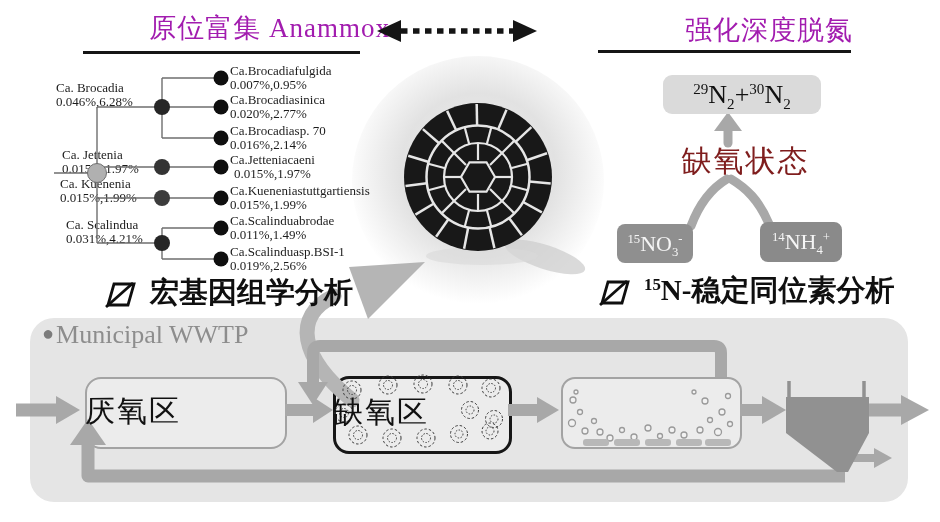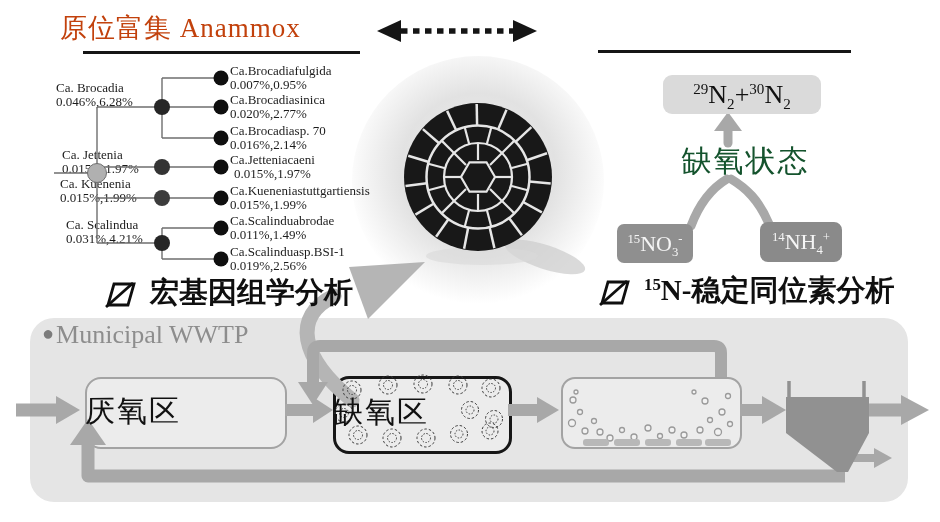--- a/index.html
+++ b/index.html
@@ -1,49 +1,50 @@
 <!DOCTYPE html>
 <html><head>
 <meta charset="utf-8">
 <style>
   html,body{margin:0;padding:0;background:#fff;}
   .canvas{position:relative;width:940px;height:522px;background:#ffffff;overflow:hidden;
           font-family:"Liberation Serif","DejaVu Serif",serif;color:#111;}
   .abs{position:absolute;}
-  .title{font-size:27px;letter-spacing:1px;text-align:left;color:#c2410c;}
+  .title{font-size:27px;letter-spacing:1px;text-align:right;color:#a21caf;}
   .rule{background:#151515;height:2.5px;}
   .tree-label{font-size:13px;line-height:14px;color:#1c1c1c;}
   .tree-label .nm{white-space:nowrap;}
   .tree-label .st{white-space:nowrap;}
   .t-right{}
   .checkline{font-size:29px;font-weight:bold;color:#0f0f0f;white-space:nowrap;}
   .sup{font-size:58%;position:relative;top:-0.62em;}
   .sub{font-size:58%;position:relative;top:0.38em;}
   .n2box{background:#dadada;border-radius:9px;text-align:center;font-size:26px;line-height:39px;color:#111;}
   .ionbox{border-radius:8px;text-align:center;font-size:22px;color:#f5f5f5;}
-  .state{font-size:30px;text-align:center;letter-spacing:2px;color:#14532d;}
+  .state{font-size:30px;text-align:center;letter-spacing:2px;color:#7f1d1d;}
   .panel{background:#e5e5e5;border-radius:24px;}
   .wwtp-label{font-size:26px;color:#8d8d8d;white-space:nowrap;}
   .wwtp-label .dot{color:#7c7c7c;font-size:20px;vertical-align:3px;padding-right:2px;}
   .zone-box{position:absolute;border-radius:16px;}
   .zb-soft{background:#ececec;border:2.5px solid #a3a3a3;}
   .zb-dark{background:#ececec;border:3.5px solid #161616;}
   .zone-label{position:absolute;font-size:30px;letter-spacing:2px;color:#111;z-index:4;}
   .halo{border-radius:50%;background:radial-gradient(circle at 50% 46%, #f2f2f2 0%, #e2e2e2 42%, rgba(240,240,240,0) 72%);}
   .overlay{position:absolute;left:0;top:0;z-index:3;pointer-events:none;}
   .z4{z-index:4;}
 </style>
 </head>
 <body>
 
 <div class="canvas">
 
   <div class="abs title" style="left:60px;top:10px;width:330px;">原位富集 Anammox</div>
   <div class="abs rule" style="left:83px;top:51px;width:277px;"></div>
 
+  <div class="abs title" style="left:598px;top:12px;width:255px;">强化深度脱氮</div>
   <div class="abs rule" style="left:598px;top:50px;width:253px;"></div>
 
   <div class="abs halo" style="left:352px;top:56px;width:252px;height:250px;"></div>
 
   <div class="abs panel" style="left:30px;top:318px;width:878px;height:184px;"></div>
   <div class="abs wwtp-label" style="left:42px;top:320px;">
     <span class="dot">●</span><span>Municipal WWTP</span>
   </div>
 
   <div class="zone-box zb-soft" style="left:85px;top:377px;width:198px;height:68px;"></div>
@@ -347,21 +348,21 @@
   <div class="abs checkline z4" style="left:644px;top:271px;">
     <span class="sup">15</span><span>N-稳定同位素分析</span>
   </div>
 
   <div class="abs n2box z4" style="left:663px;top:75px;width:158px;height:39px;">
     <span class="sup">29</span><span>N</span><span class="sub">2</span><span>+</span><span class="sup">30</span><span>N</span><span class="sub">2</span>
   </div>
 
   <div class="abs state z4" style="left:658px;top:141px;width:175px;">缺氧状态</div>
 
-  <div class="abs ionbox z4" style="left:617px;top:224px;width:76px;height:39px;line-height:39px;background:#8f8f8f;border-radius:7px;">
+  <div class="abs ionbox z4" style="left:617px;top:224px;width:76px;height:39px;line-height:39px;background:#8f8f8f;">
     <span class="sup">15</span><span>NO</span><span class="sub">3</span><span class="sup">-</span>
   </div>
   <div class="abs ionbox z4" style="left:760px;top:222px;width:82px;height:40px;line-height:40px;background:#8a8a8a;">
     <span class="sup">14</span><span>NH</span><span class="sub">4</span><span class="sup">+</span>
   </div>
 
   <div class="zone-label" style="left:85px;top:377px;width:198px;line-height:68px;">厌氧区</div>
   <div class="zone-label" style="left:333px;top:376px;width:173px;line-height:72px;">缺氧区</div>
 
 </div>

